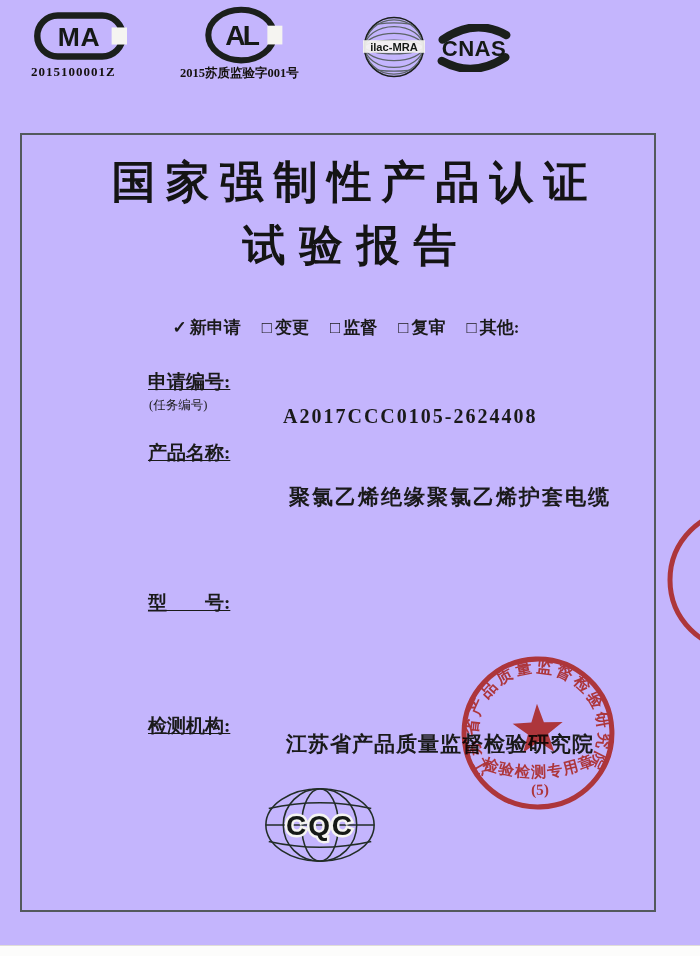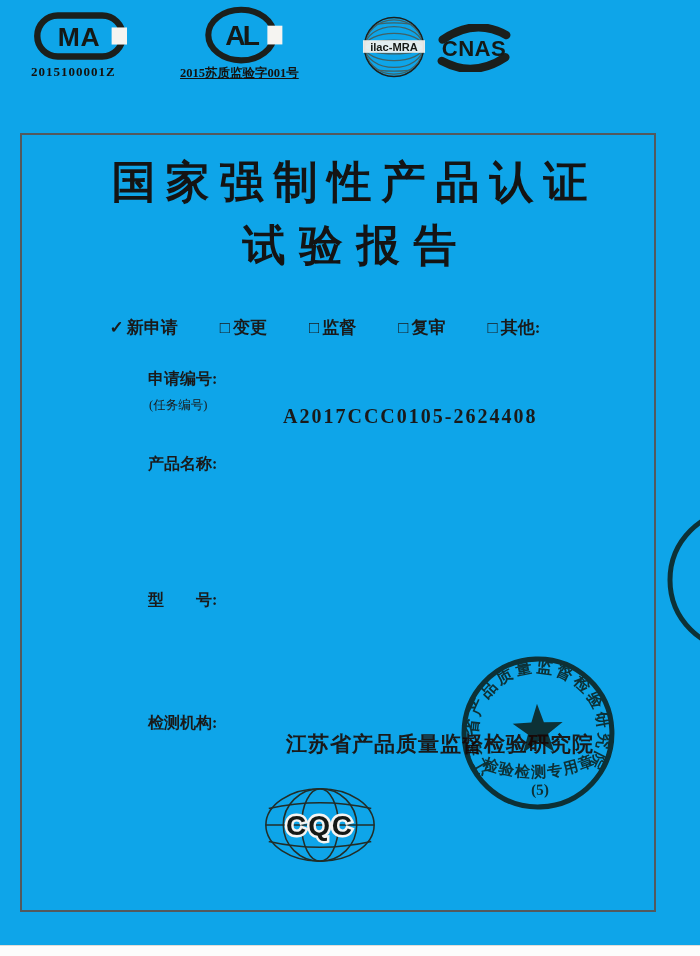--- a/index.html
+++ b/index.html
@@ -1,39 +1,39 @@
 <!DOCTYPE html>
 <html><head>
 <meta charset="utf-8">
 <style>
   html,body{margin:0;padding:0;background:#e8e7e4;}
   .page{
     position:relative;width:700px;height:956px;margin:0 auto;
-    background:#0ea5e9;overflow:hidden;
+    background:#c4b5fd;overflow:hidden;
     font-family:"Liberation Serif","DejaVu Serif",serif;color:#1a1a1a;
   }
   .abs{position:absolute;}
   
   .logo-num{font-weight:700;font-size:13px;letter-spacing:1px;color:#15120f;}
-  .cal-num{font-size:12.5px;letter-spacing:0;text-decoration:underline;}
+  .cal-num{font-size:12.5px;letter-spacing:0;}
   .cnas-lines{font-weight:700;font-size:10px;line-height:12.5px;color:#273330;
     font-family:"Liberation Sans","DejaVu Sans",sans-serif;}
   .report-line{font-size:16.5px;font-weight:700;letter-spacing:.5px;white-space:nowrap;}
   
   .frame{border:2px solid #53595d;background:transparent;}
   
   .title{width:659px;left:20px;text-align:center;font-weight:600;color:#141414;white-space:nowrap;}
   .title-1{top:153px;font-size:44px;letter-spacing:10px;text-indent:10px;}
   .title-2{top:217px;font-size:43px;letter-spacing:14px;text-indent:14px;}
   
-  .check-row{left:7px;top:316px;width:636px;display:flex;justify-content:center;gap:42px;
+  .check-row{left:28px;top:316px;width:636px;display:flex;justify-content:center;gap:21px;
     font-size:17px;font-weight:700;white-space:nowrap;}
   .check-item .mark{margin-right:3px;}
   
-  .f-label{font-size:16px;font-weight:700;white-space:nowrap;}
+  .f-label{font-size:19px;font-weight:700;white-space:nowrap;text-decoration:underline;}
   .f-sub{font-size:12.5px;font-weight:400;}
   .f-value{font-weight:700;white-space:nowrap;margin-top:32px;}
   .v-appno{font-size:20px;letter-spacing:2px;}
   .v-prod{font-size:21px;font-weight:600;letter-spacing:2px;}
   .v-model{font-size:20px;letter-spacing:1px;}
   .v-org{font-size:21px;font-weight:600;letter-spacing:1px;}
   
   .ink{stroke:#1b1f1c;fill:none;}
   .logo-text{font-family:"Liberation Sans","DejaVu Sans",sans-serif;font-weight:bold;fill:#151916;}
   .cqc-line{stroke:#222d27;fill:none;stroke-width:1.6;}
@@ -102,21 +102,22 @@
     <span class="check-item"><span class="mark">□</span><span>变更</span></span>
     <span class="check-item"><span class="mark">□</span><span>监督</span></span>
     <span class="check-item"><span class="mark">□</span><span>复审</span></span>
     <span class="check-item"><span class="mark">□</span><span>其他:</span></span>
   </div>
 
   <div class="abs f-label" style="left:148px;top:369px;">申请编号:</div>
   <div class="abs f-sub" style="left:149px;top:397px;">(任务编号)</div>
   <div class="abs f-value v-appno" style="left:283px;top:373px;">A2017CCC0105-2624408</div>
 
-  <div class="abs f-label" style="left:148px;top:454px;">产品名称:</div>
+  <div class="abs f-label" style="left:148px;top:440px;">产品名称:</div>
+  <div class="abs f-value v-prod" style="left:289px;top:451px;">聚氯乙烯绝缘聚氯乙烯护套电缆</div>
 
   <div class="abs f-label" style="left:148px;top:590px;">型　　号:</div>
 
   <div class="abs f-label" style="left:148px;top:701px;margin-top:12px;">检测机构:</div>
   <div class="abs f-value v-org" style="left:286px;top:698px;">江苏省产品质量监督检验研究院</div>
 
   <svg class="abs" style="left:262px;top:786px;" width="116" height="78" viewBox="0 0 120 80">
     <ellipse cx="60" cy="40" rx="56" ry="37.5" class="cqc-line" stroke-width="2.2"></ellipse>
     <ellipse cx="60" cy="40" rx="38" ry="37.5" class="cqc-line"></ellipse>
     <ellipse cx="60" cy="40" rx="19" ry="37.5" class="cqc-line"></ellipse>

